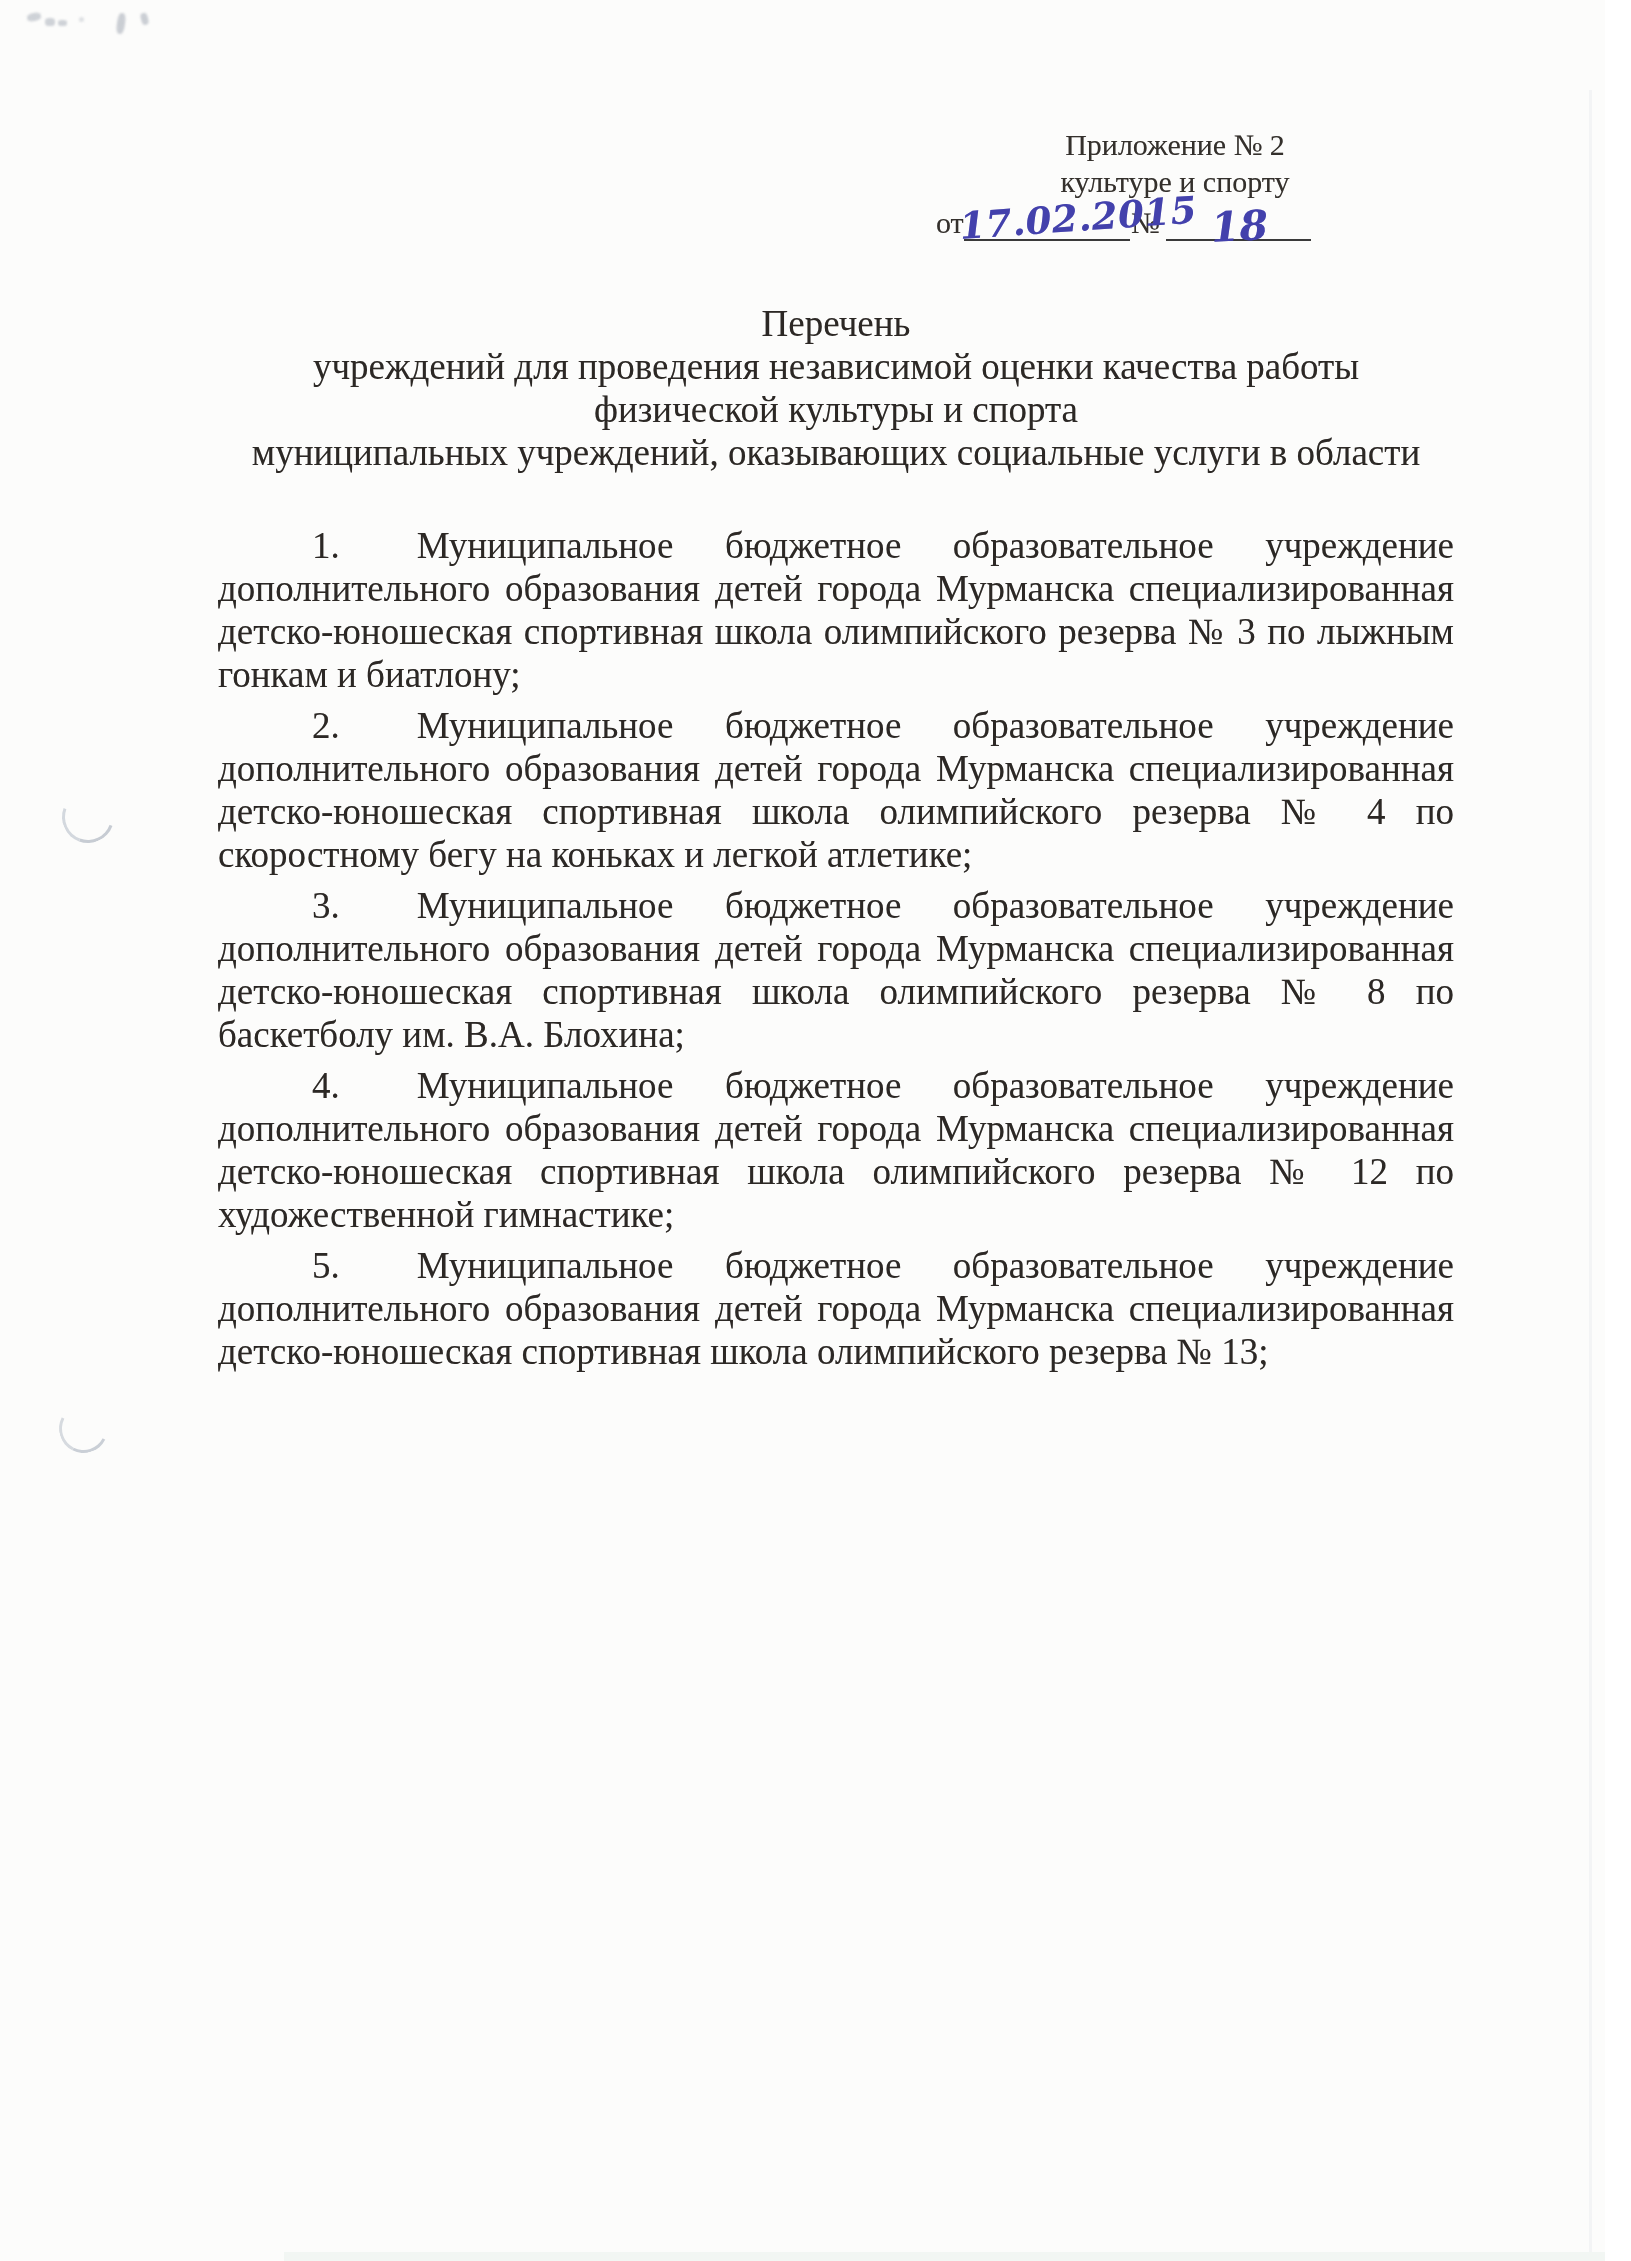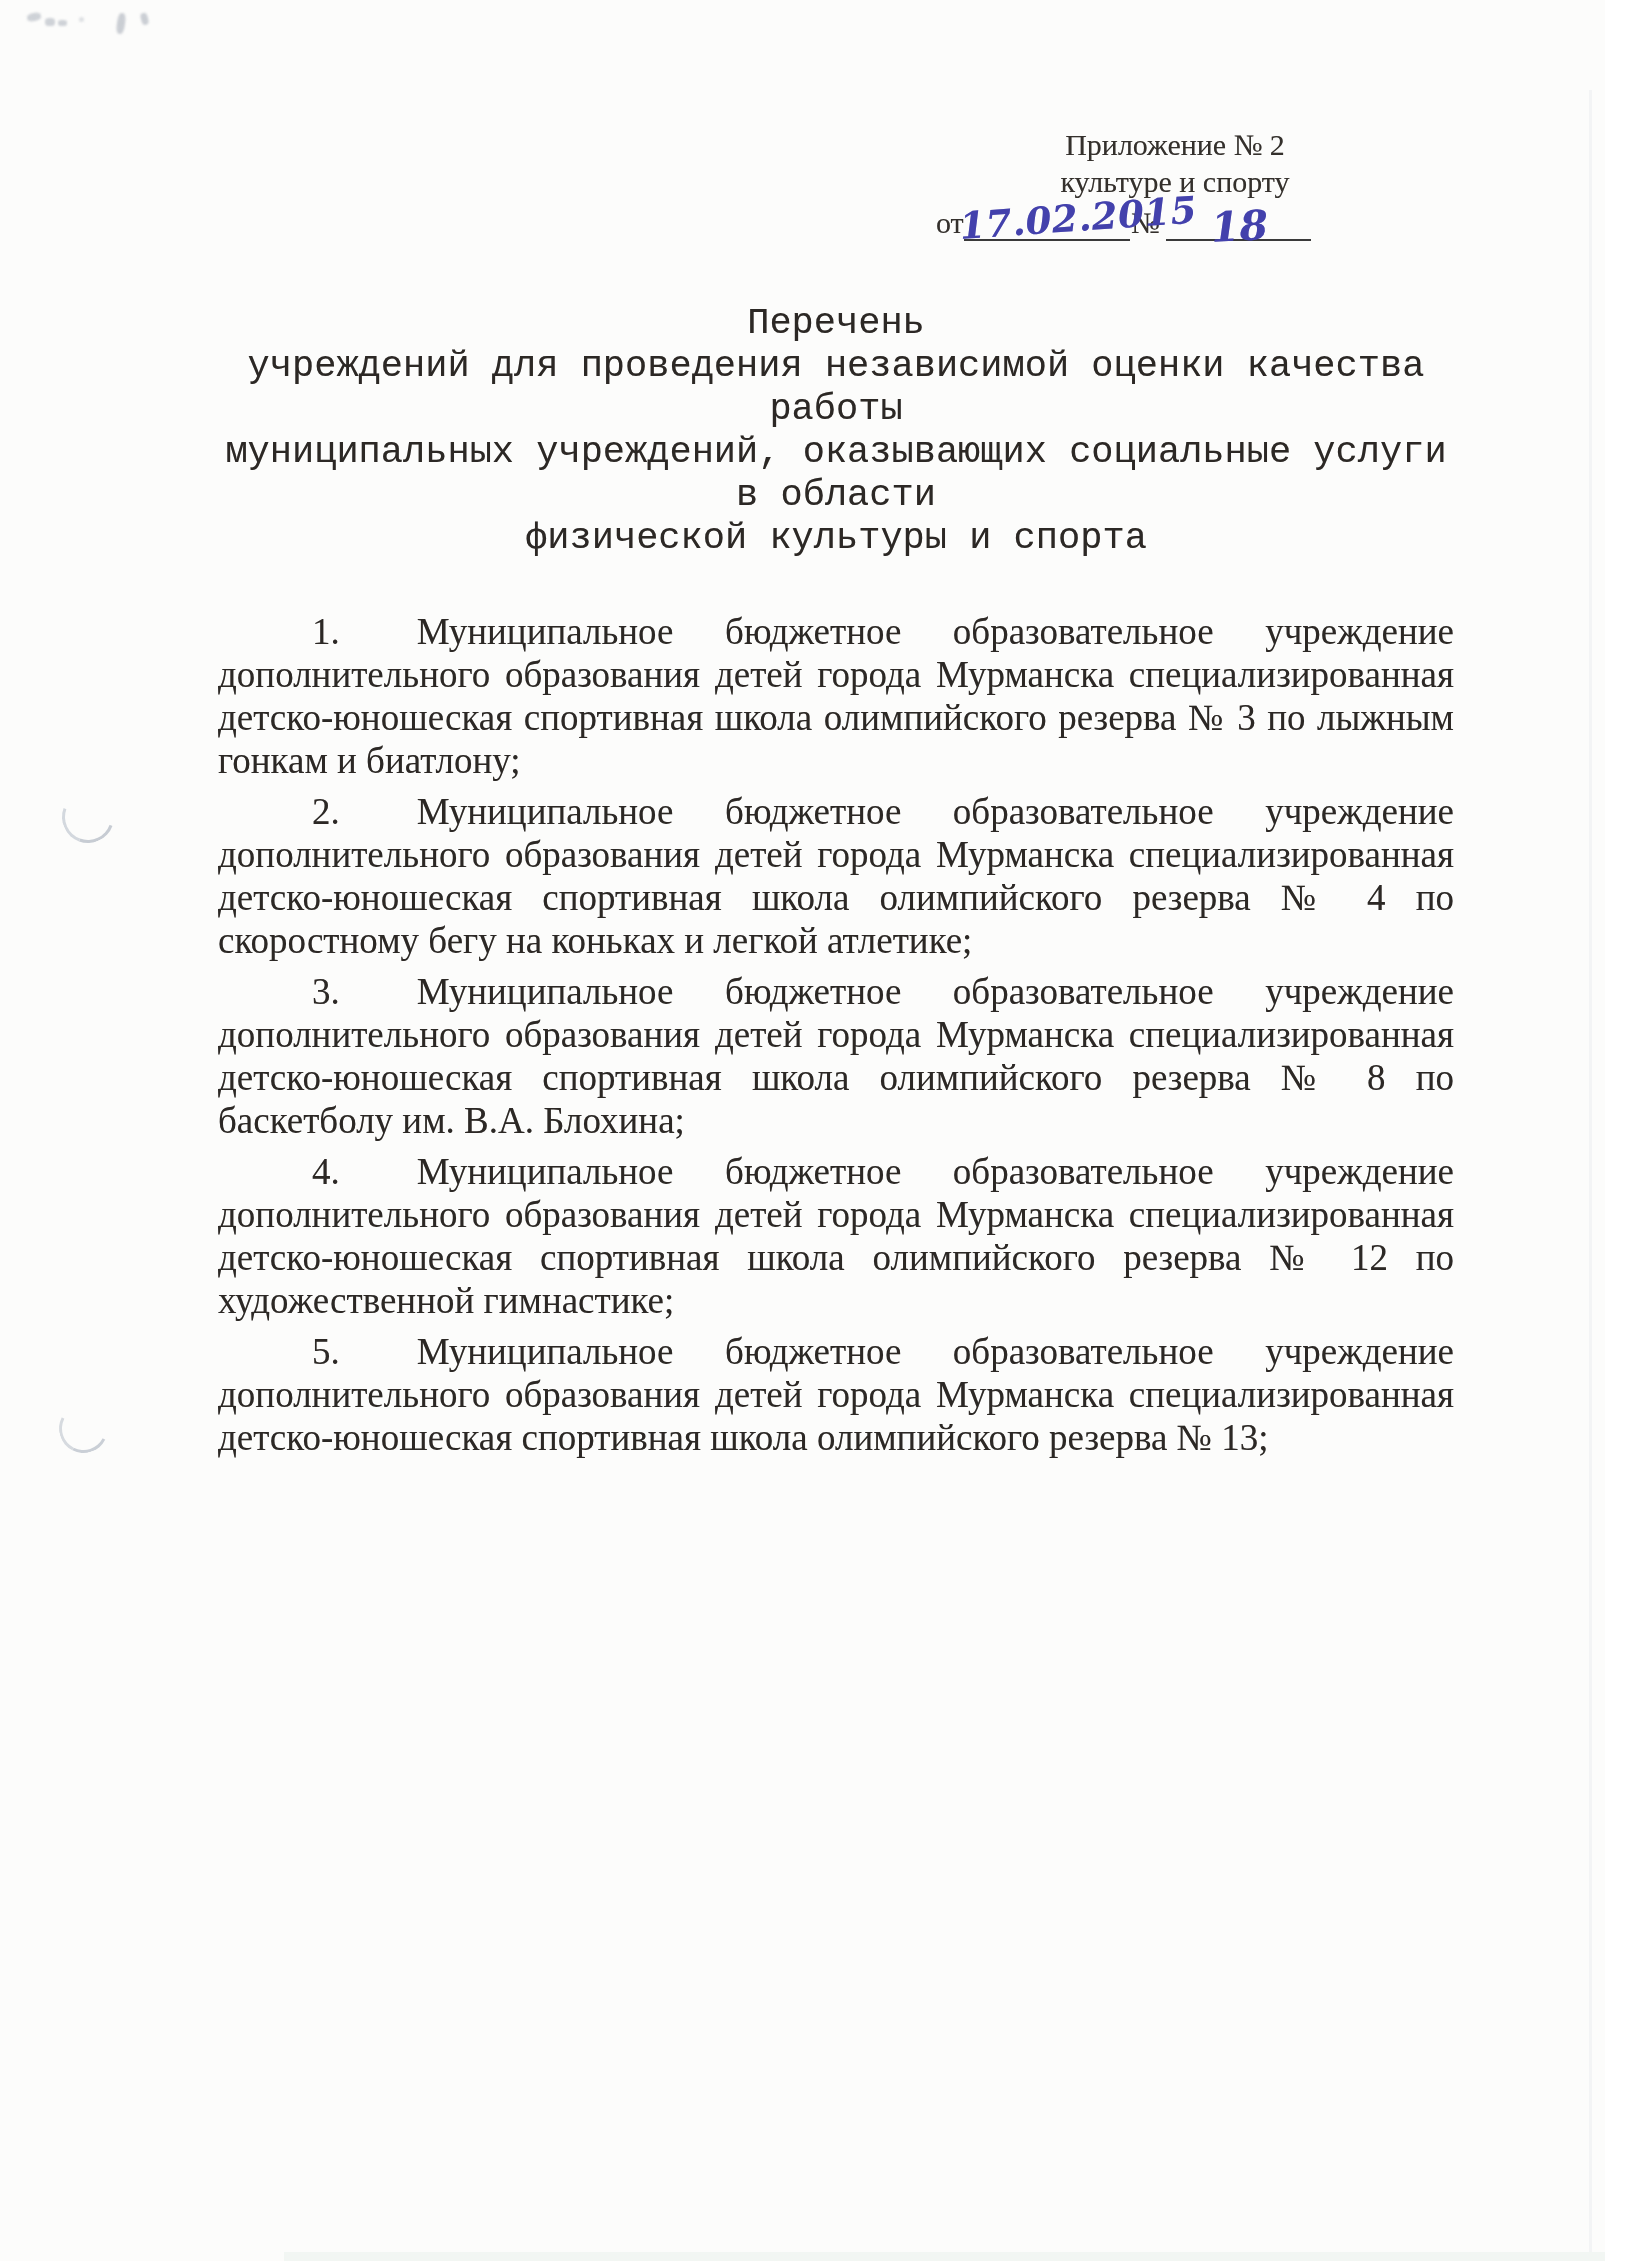--- a/index.html
+++ b/index.html
@@ -53,21 +53,21 @@
     font-size: 41px; left: 46px; bottom: -7.7px;
     transform: rotate(-3deg); transform-origin: left bottom;
   }
   
   .content {
     position: absolute; left: 210px; top: 302px; width: 1252px;
     font-size: 37px; line-height: 43px;
     color: #2c2825;
     text-shadow: 0 0 0.6px rgba(44,40,37,.3);
   }
-  .title-block { text-align: center; font-family: Liberation Mono, monospace; }
+  .title-block { text-align: center; }
   .title-line { margin: 0; }
   .list { margin-top: 50px; }
   .list p {
     margin: 8px;
     text-align: justify;
     text-indent: 94px;
   }
   .tab { display: inline-block; width: 77px; }
   
   .artifact { position: absolute; pointer-events: none; }
@@ -124,22 +124,22 @@
       <span class="blank blank-num">
         <span class="hw hw-num">18</span>
       </span>
     </div>
   </div>
 
   <div class="content">
     <div class="title-block">
         <div class="title-line">Перечень</div>
         <div class="title-line">учреждений для проведения независимой оценки качества работы</div>
+        <div class="title-line">физической культуры и спорта</div>
         <div class="title-line">муниципальных учреждений, оказывающих социальные услуги в области</div>
-        <div class="title-line">физической культуры и спорта</div>
       </div>
     <div class="list">
         <p><span class="num">1.</span><span class="tab"></span><span>Муниципальное бюджетное образовательное учреждение дополнительного образования детей города Мурманска специализированная детско-юношеская спортивная школа олимпийского резерва № 3 по лыжным гонкам и биатлону;</span></p>
         <p><span class="num">2.</span><span class="tab"></span><span>Муниципальное бюджетное образовательное учреждение дополнительного образования детей города Мурманска специализированная детско-юношеская спортивная школа олимпийского резерва № 4 по скоростному бегу на коньках и легкой атлетике;</span></p>
         <p><span class="num">3.</span><span class="tab"></span><span>Муниципальное бюджетное образовательное учреждение дополнительного образования детей города Мурманска специализированная детско-юношеская спортивная школа олимпийского резерва № 8 по баскетболу им. В.А. Блохина;</span></p>
         <p><span class="num">4.</span><span class="tab"></span><span>Муниципальное бюджетное образовательное учреждение дополнительного образования детей города Мурманска специализированная детско-юношеская спортивная школа олимпийского резерва № 12 по художественной гимнастике;</span></p>
         <p><span class="num">5.</span><span class="tab"></span><span>Муниципальное бюджетное образовательное учреждение дополнительного образования детей города Мурманска специализированная детско-юношеская спортивная школа олимпийского резерва № 13;</span></p>
       </div>
   </div>
 

